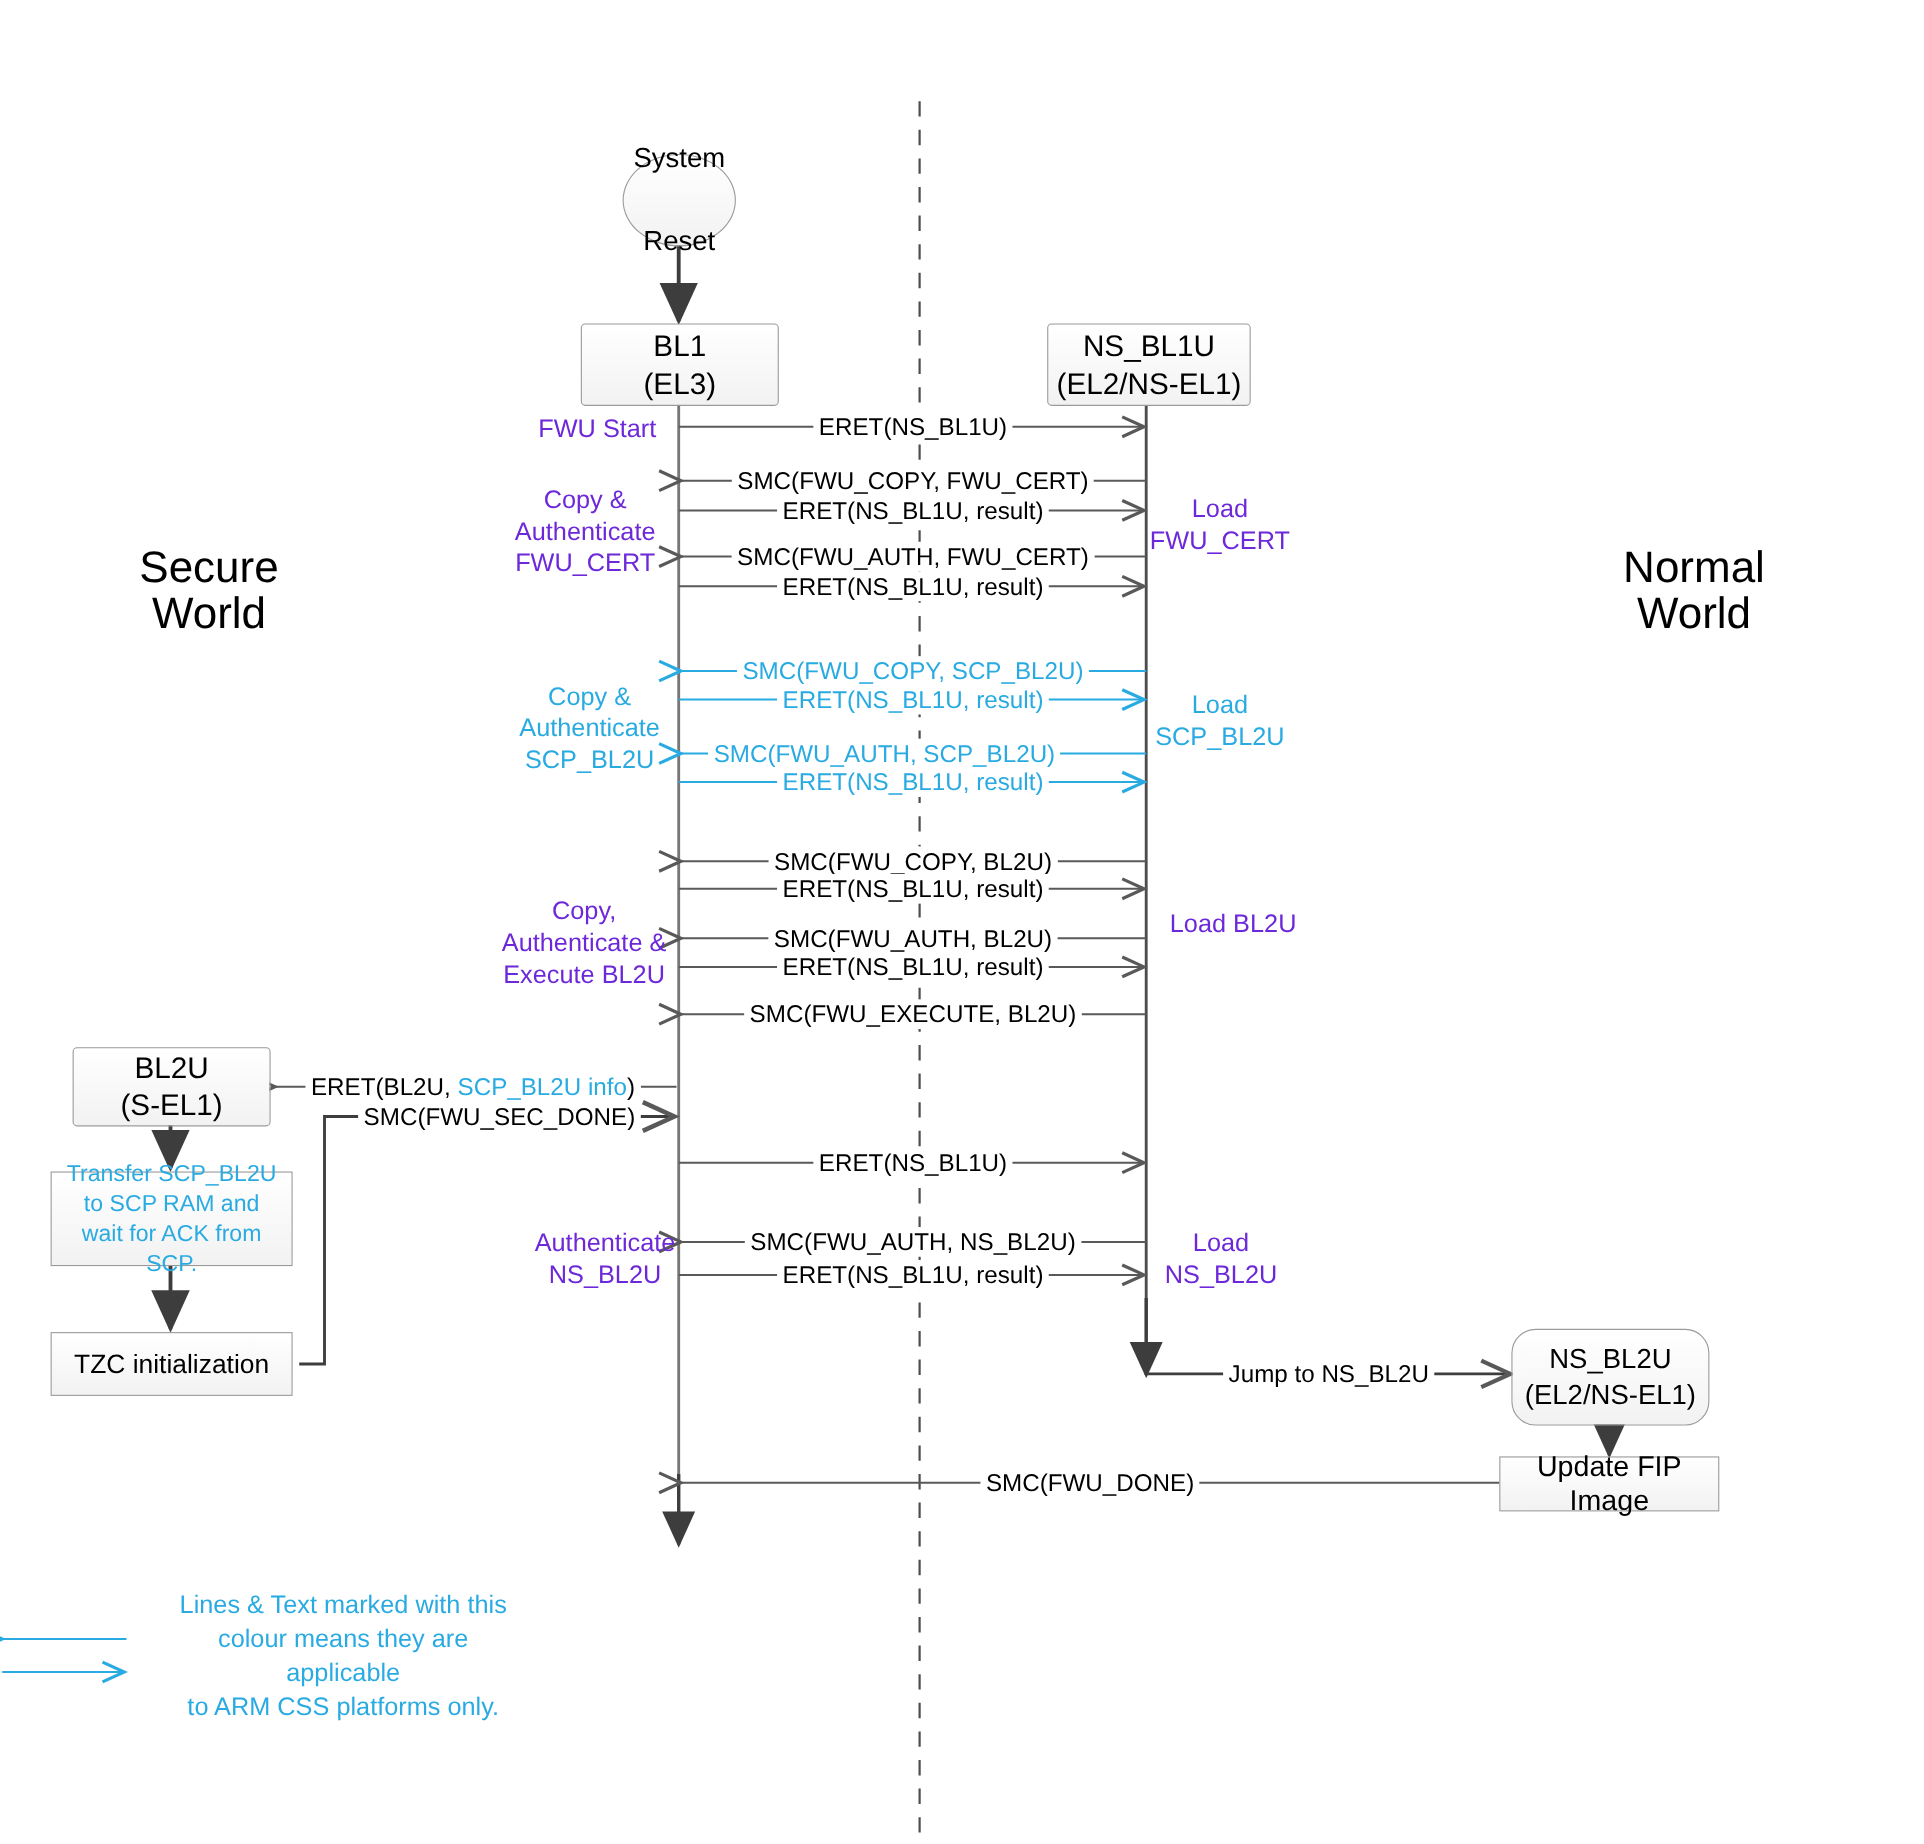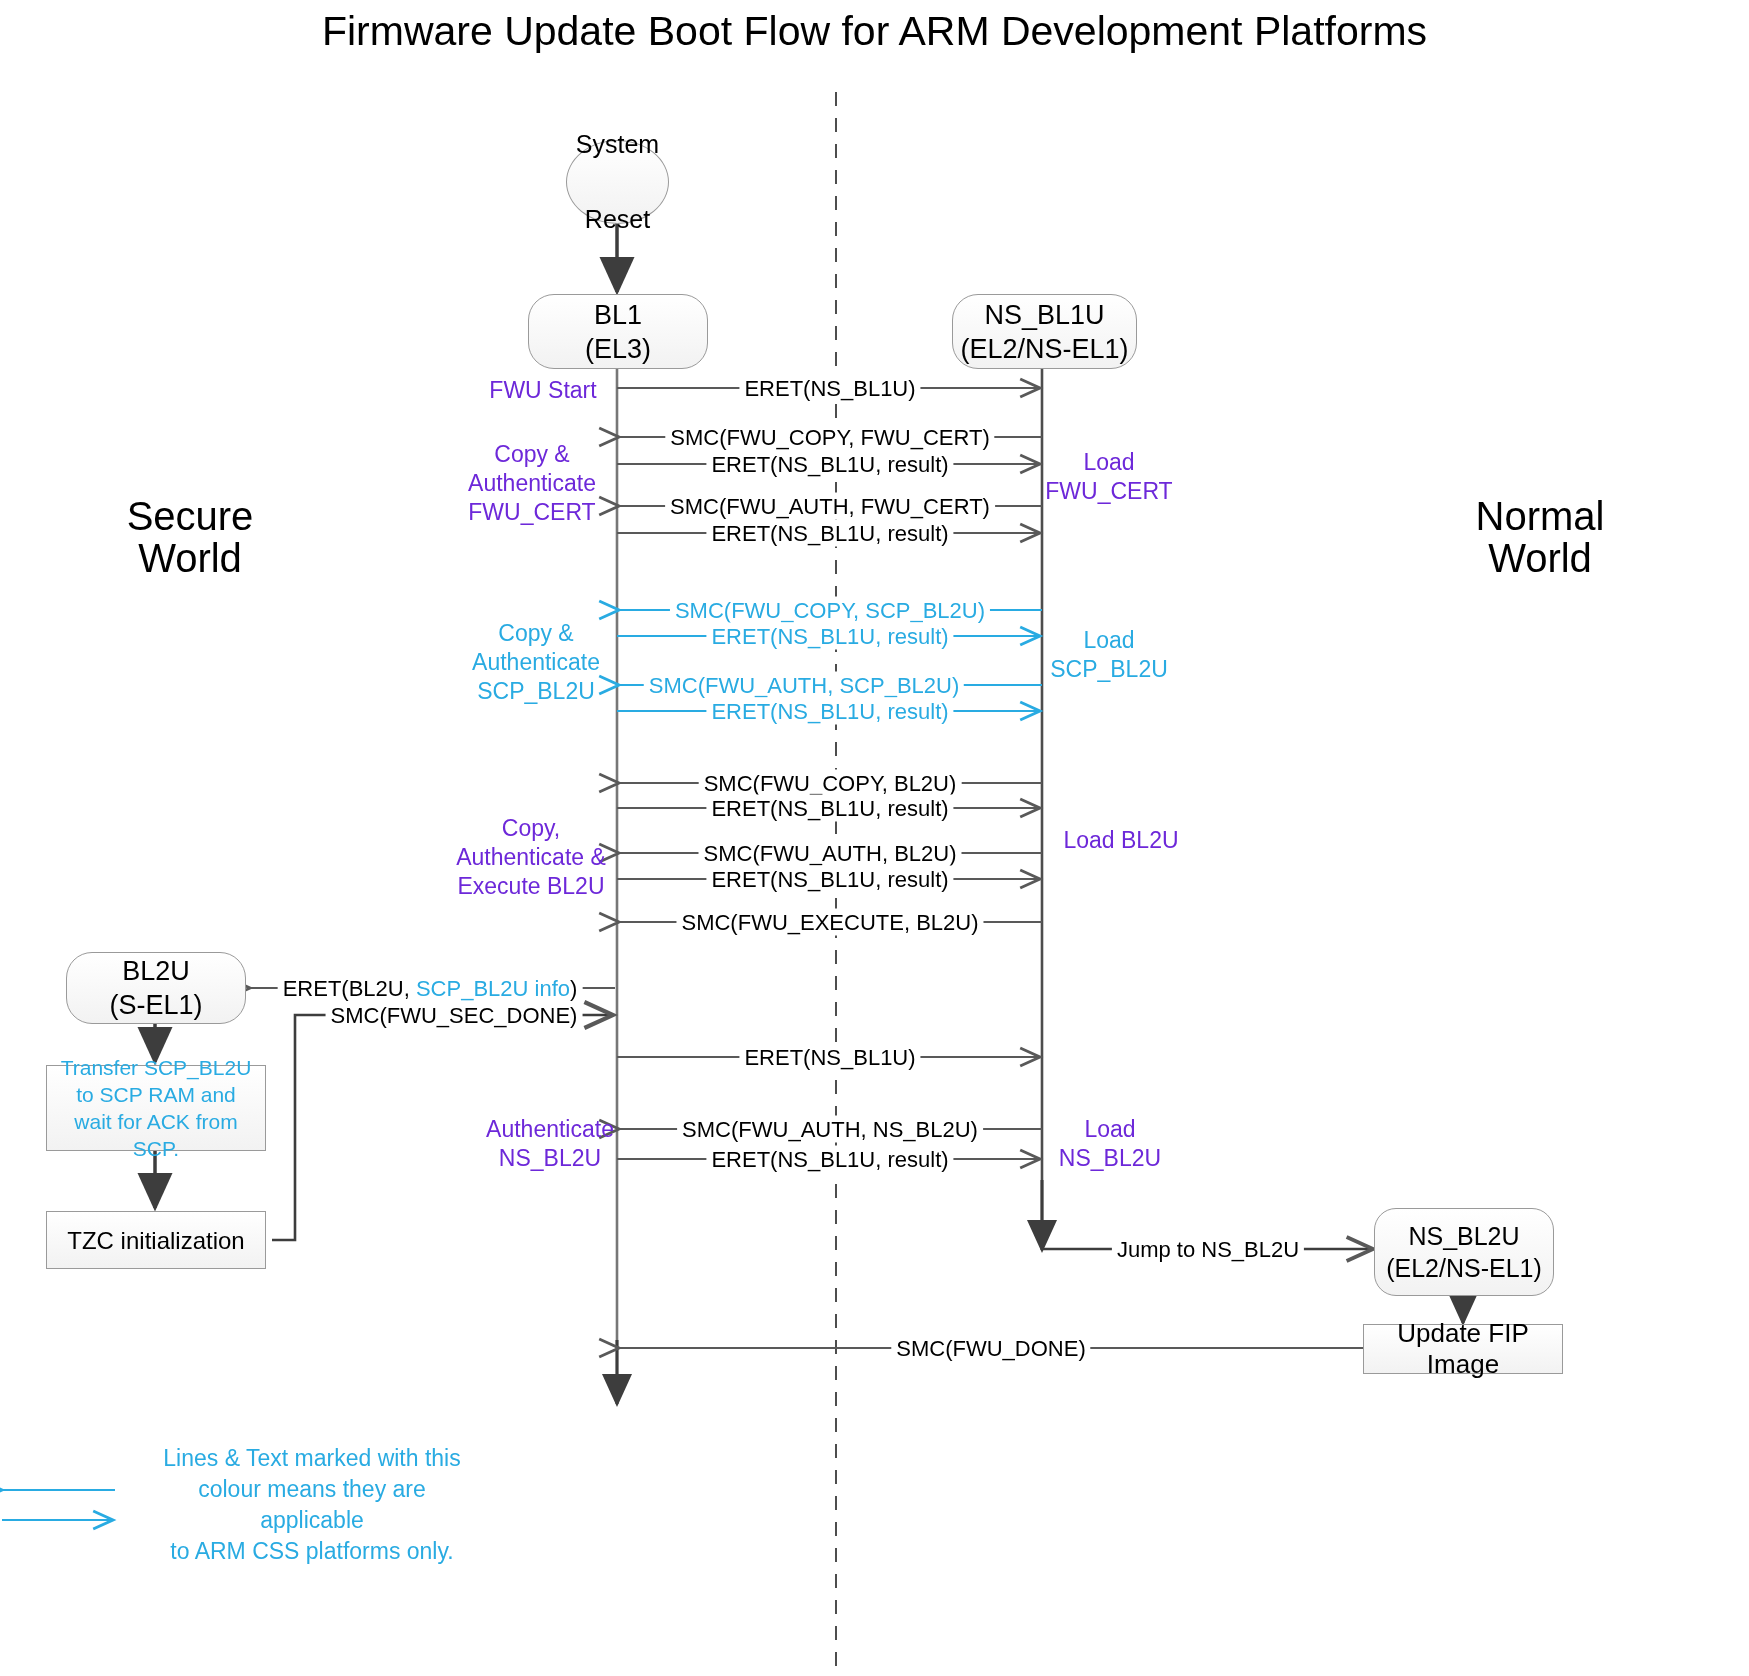--- a/index.html
+++ b/index.html
@@ -55,21 +55,21 @@
     border: 1.5px solid #9a9a9a;
     color: #000000;
   }
   .node.ellipse {
     border-radius: 50%;
     font-size: 25px;
     line-height: 31px;
     gap: 44px;
   }
   .node.rounded {
-    border-radius: 26px;
+    border-radius: 4px;
     font-size: 27px;
     line-height: 34px;
   }
   .node.rect {
     border-radius: 0;
     font-size: 24px;
     line-height: 31px;
   }
   .node .l2 { display: block; }
   .node.cyan-text { color: #29abe2; }
@@ -104,21 +104,20 @@
     transform: translate(-50%, -50%);
     white-space: pre-line;
   }
   .inline-cyan { color: #29abe2; }
 </style>
 </head>
 <body>
 
 <div id="canvas">
 
-  <div class="title">Firmware Update Boot Flow for ARM Development Platforms</div>
 
   <svg class="layer" viewBox="0 0 1749 1676">
     <defs>
       <marker id="ah-dark" markerWidth="12" markerHeight="12" refX="10" refY="5" orient="auto">
         <path d="M0,0 L11,5 L0,10 Z" fill="#3d3d3d"></path>
       </marker>
       <marker id="ah-open" markerWidth="14" markerHeight="14" refX="12" refY="6" orient="auto">
         <path d="M1,1 L12,6 L1,11" fill="none" stroke="#595959" stroke-width="1.6"></path>
       </marker>
       <marker id="ah-open-l" markerWidth="14" markerHeight="14" refX="2" refY="6" orient="auto">

